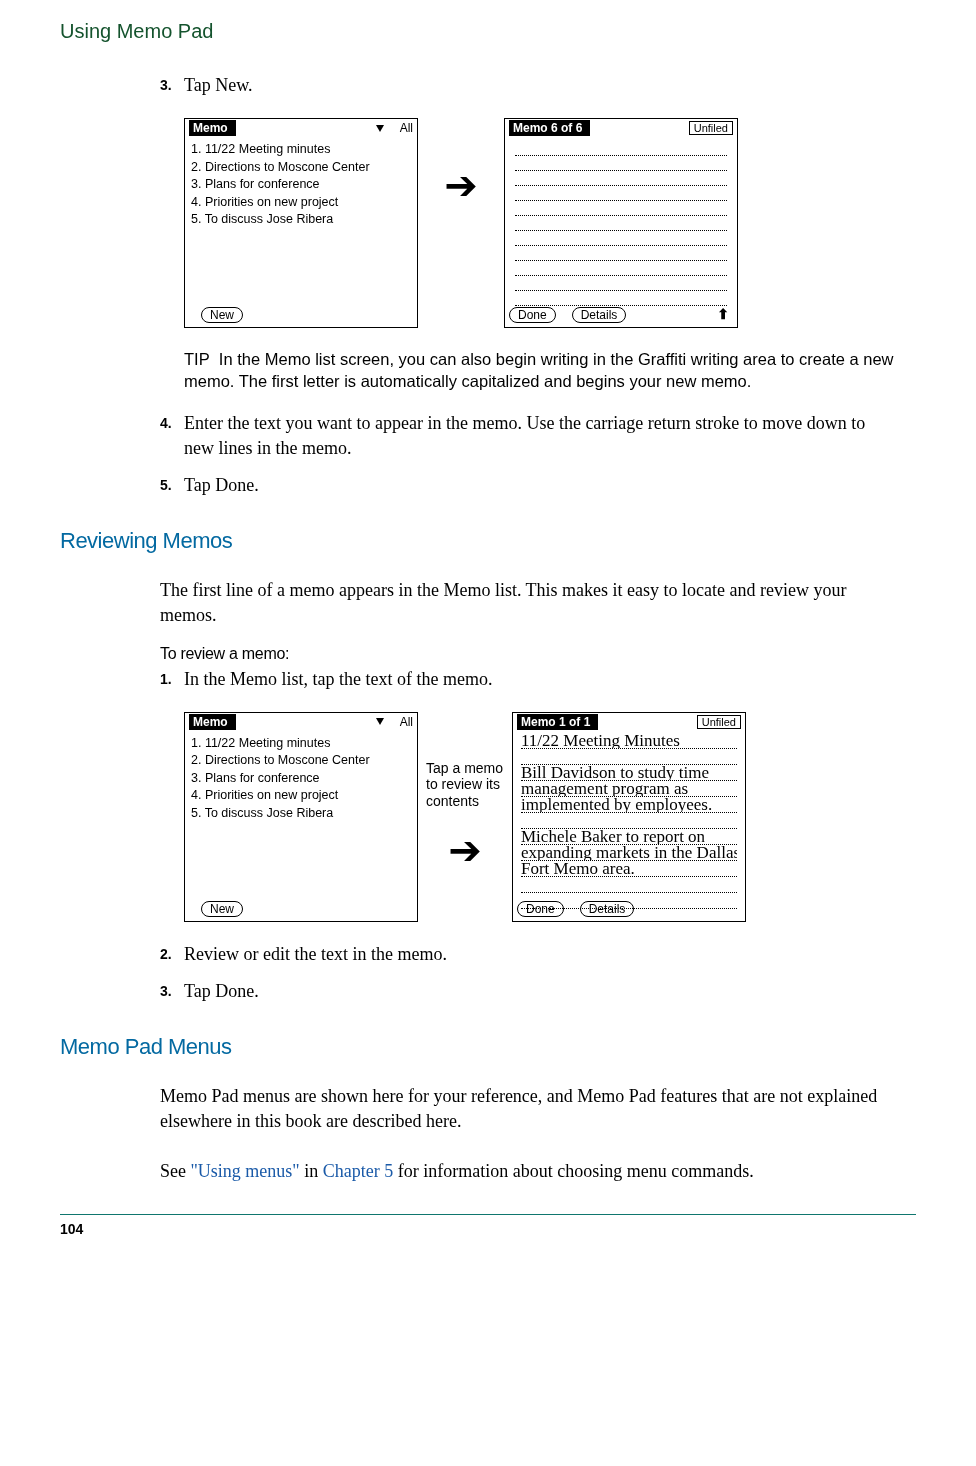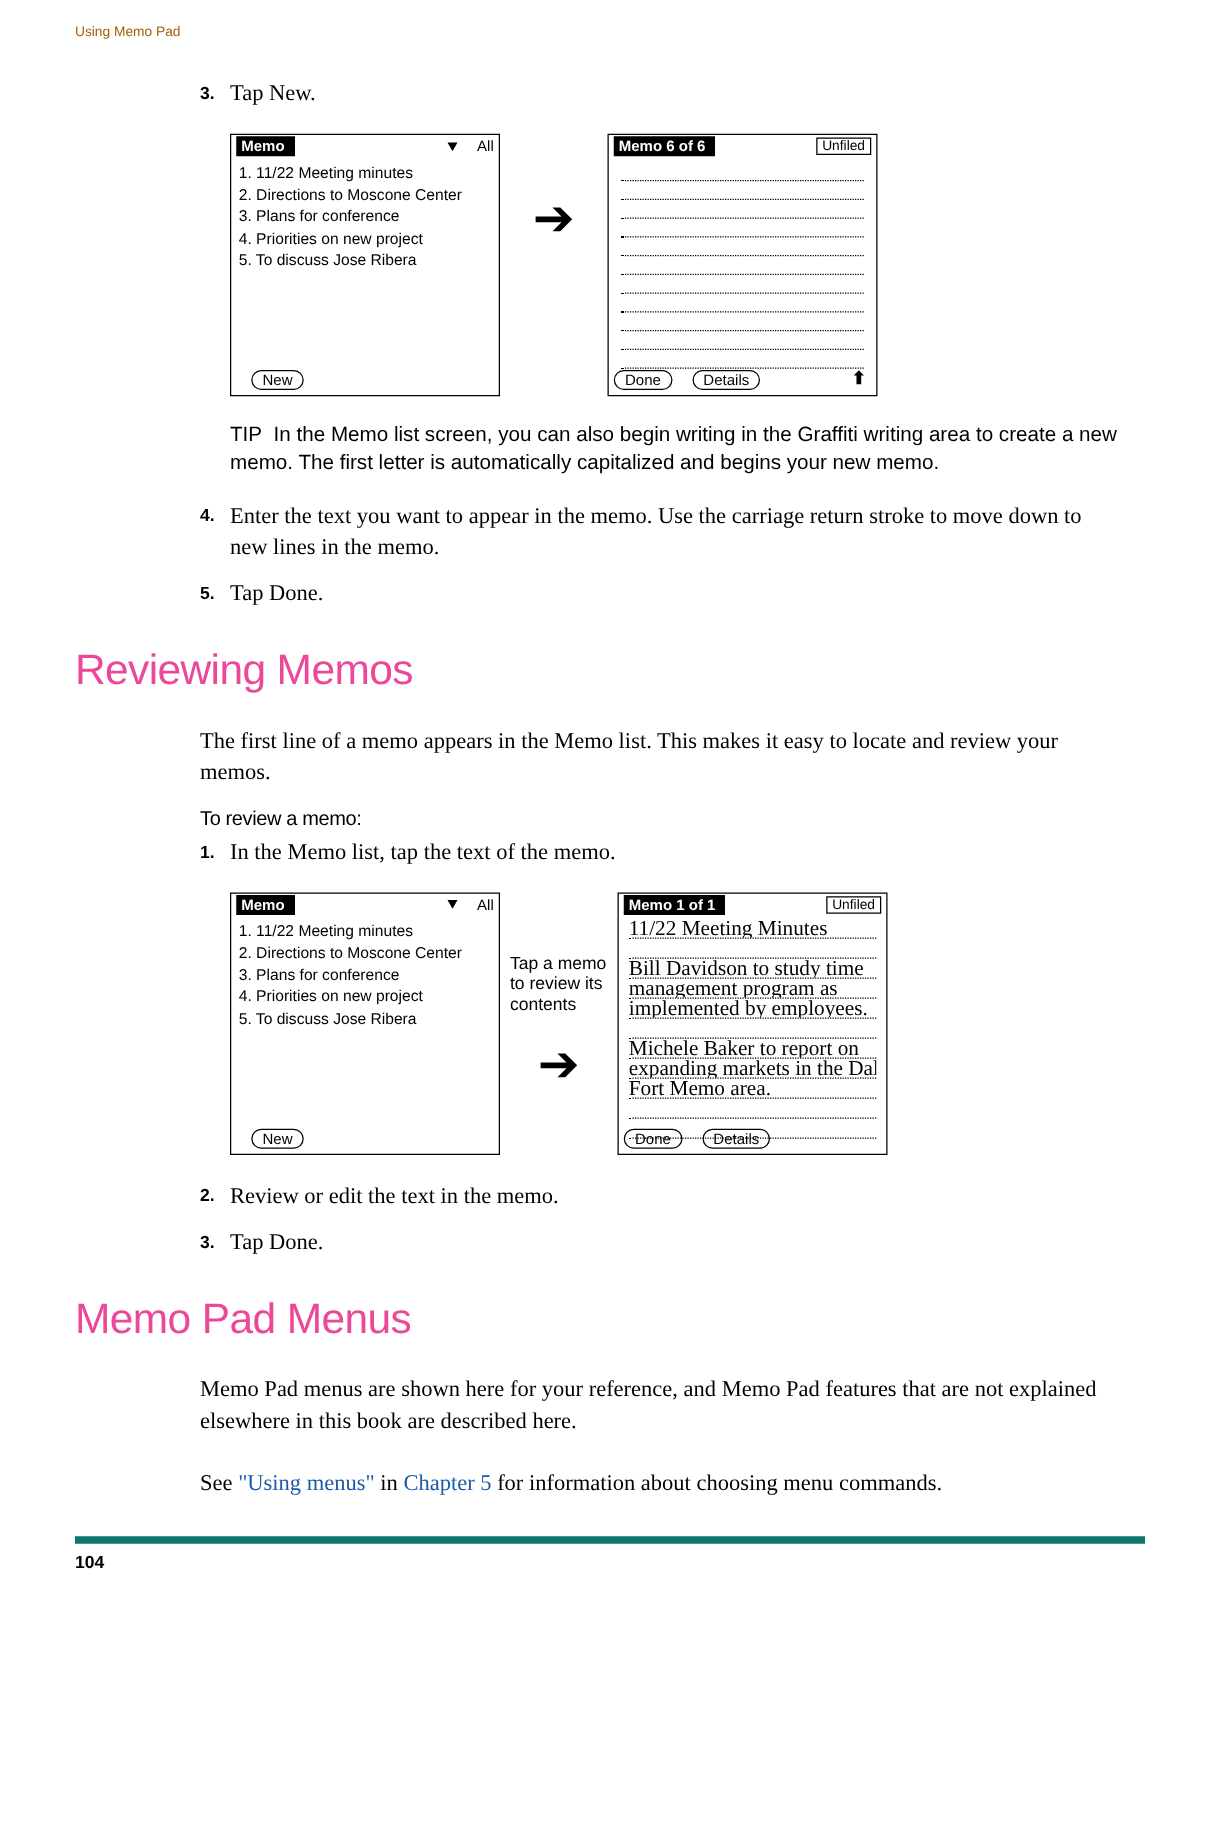--- a/index.html
+++ b/index.html
@@ -8,22 +8,22 @@
       font-family: Georgia, 'Times New Roman', serif;
       width: 976px;
       background: white;
       color: #000;
     }
     .page {
       padding: 20px 60px 30px 60px;
     }
     .header {
       font-family: Arial, Helvetica, sans-serif;
-      font-size: 11px;
-      color: #a16207;
+      font-size: 20px;
+      color: #14532d;
       margin-bottom: 30px;
     }
     .content {
       margin-left: 100px;
       margin-right: 20px;
     }
     .step {
       display: flex;
       margin-bottom: 12px;
       font-size: 18px;
@@ -41,21 +41,21 @@
       flex: 1;
     }
     .figure-row {
       display: flex;
       align-items: center;
       margin: 20px 0 20px 24px;
       gap: 8px;
     }
     .pda-screen {
       border: 1px solid #000;
-      width: 216px;
+      width: 234px;
       height: 210px;
       position: relative;
       background: white;
       box-sizing: border-box;
     }
     .pda-titlebar {
       display: flex;
       justify-content: space-between;
       align-items: center;
       height: 18px;
@@ -142,22 +142,22 @@
       margin: 18px 0 18px 24px;
       font-family: Arial, Helvetica, sans-serif;
       font-size: 16.5px;
       line-height: 1.35;
     }
     .tip-label {
       font-weight: normal;
     }
     .h2-section {
       font-family: Arial, Helvetica, sans-serif;
-      color: #ec4899;
-      font-size: 34px;
+      color: #0369a1;
+      font-size: 22px;
       font-weight: normal;
       margin: 30px 0 10px 0;
       font-stretch: condensed;
       letter-spacing: -0.5px;
     }
     .body-para {
       margin-left: 100px;
       margin-right: 20px;
       font-size: 18px;
       line-height: 1.4;
@@ -173,21 +173,21 @@
     }
     .unfiled-box {
       border: 1px solid #000;
       padding: 0px 4px;
       font-size: 11px;
     }
     .link {
       color: #1a5aa8;
     }
     .footer {
-      border-top: 6px solid #0f766e;
+      border-top: 1px solid #0f766e;
       margin-top: 30px;
       padding-top: 6px;
       font-family: Arial, Helvetica, sans-serif;
       font-weight: bold;
       font-size: 14px;
     }
     .dropdown-tri {
       display: inline-block;
       width: 0; height: 0;
       border-left: 4px solid transparent;

